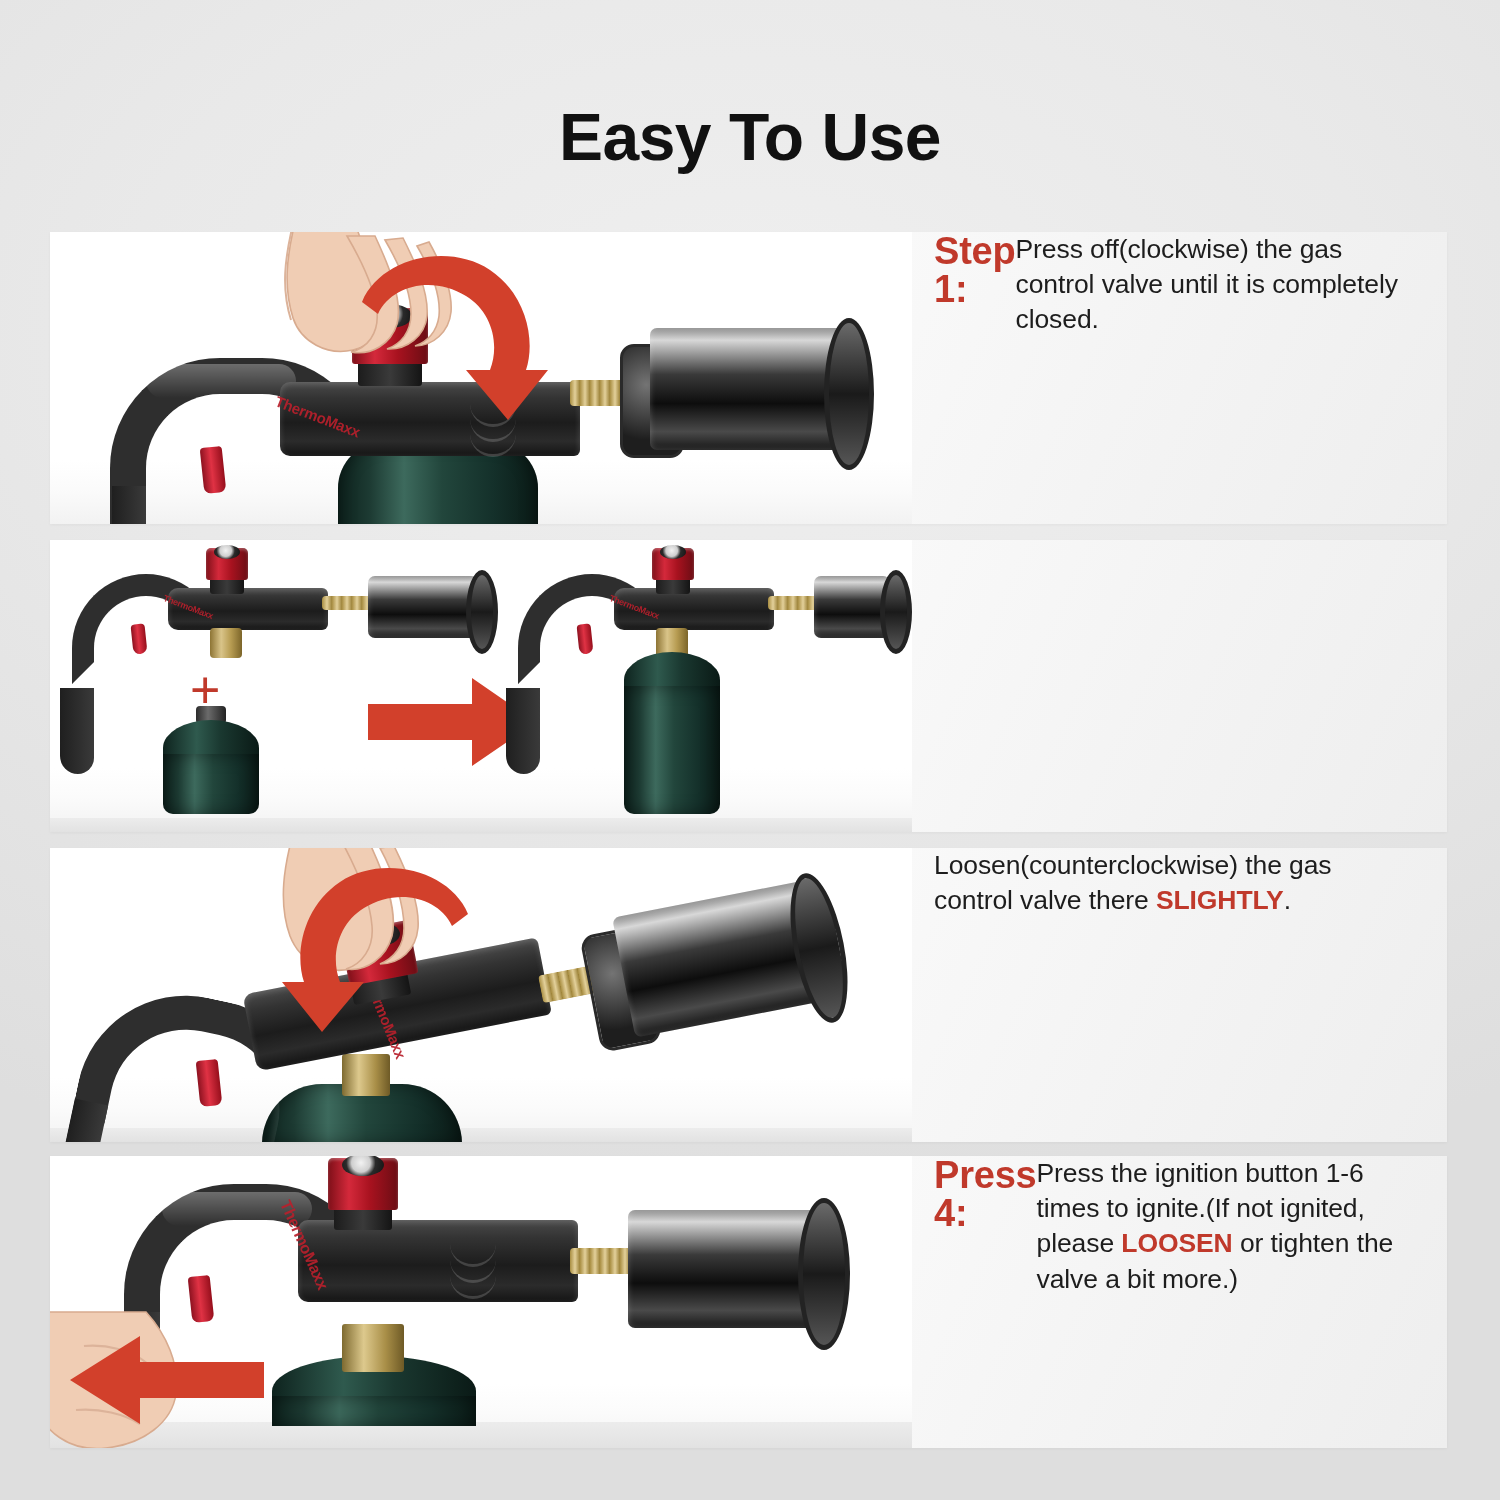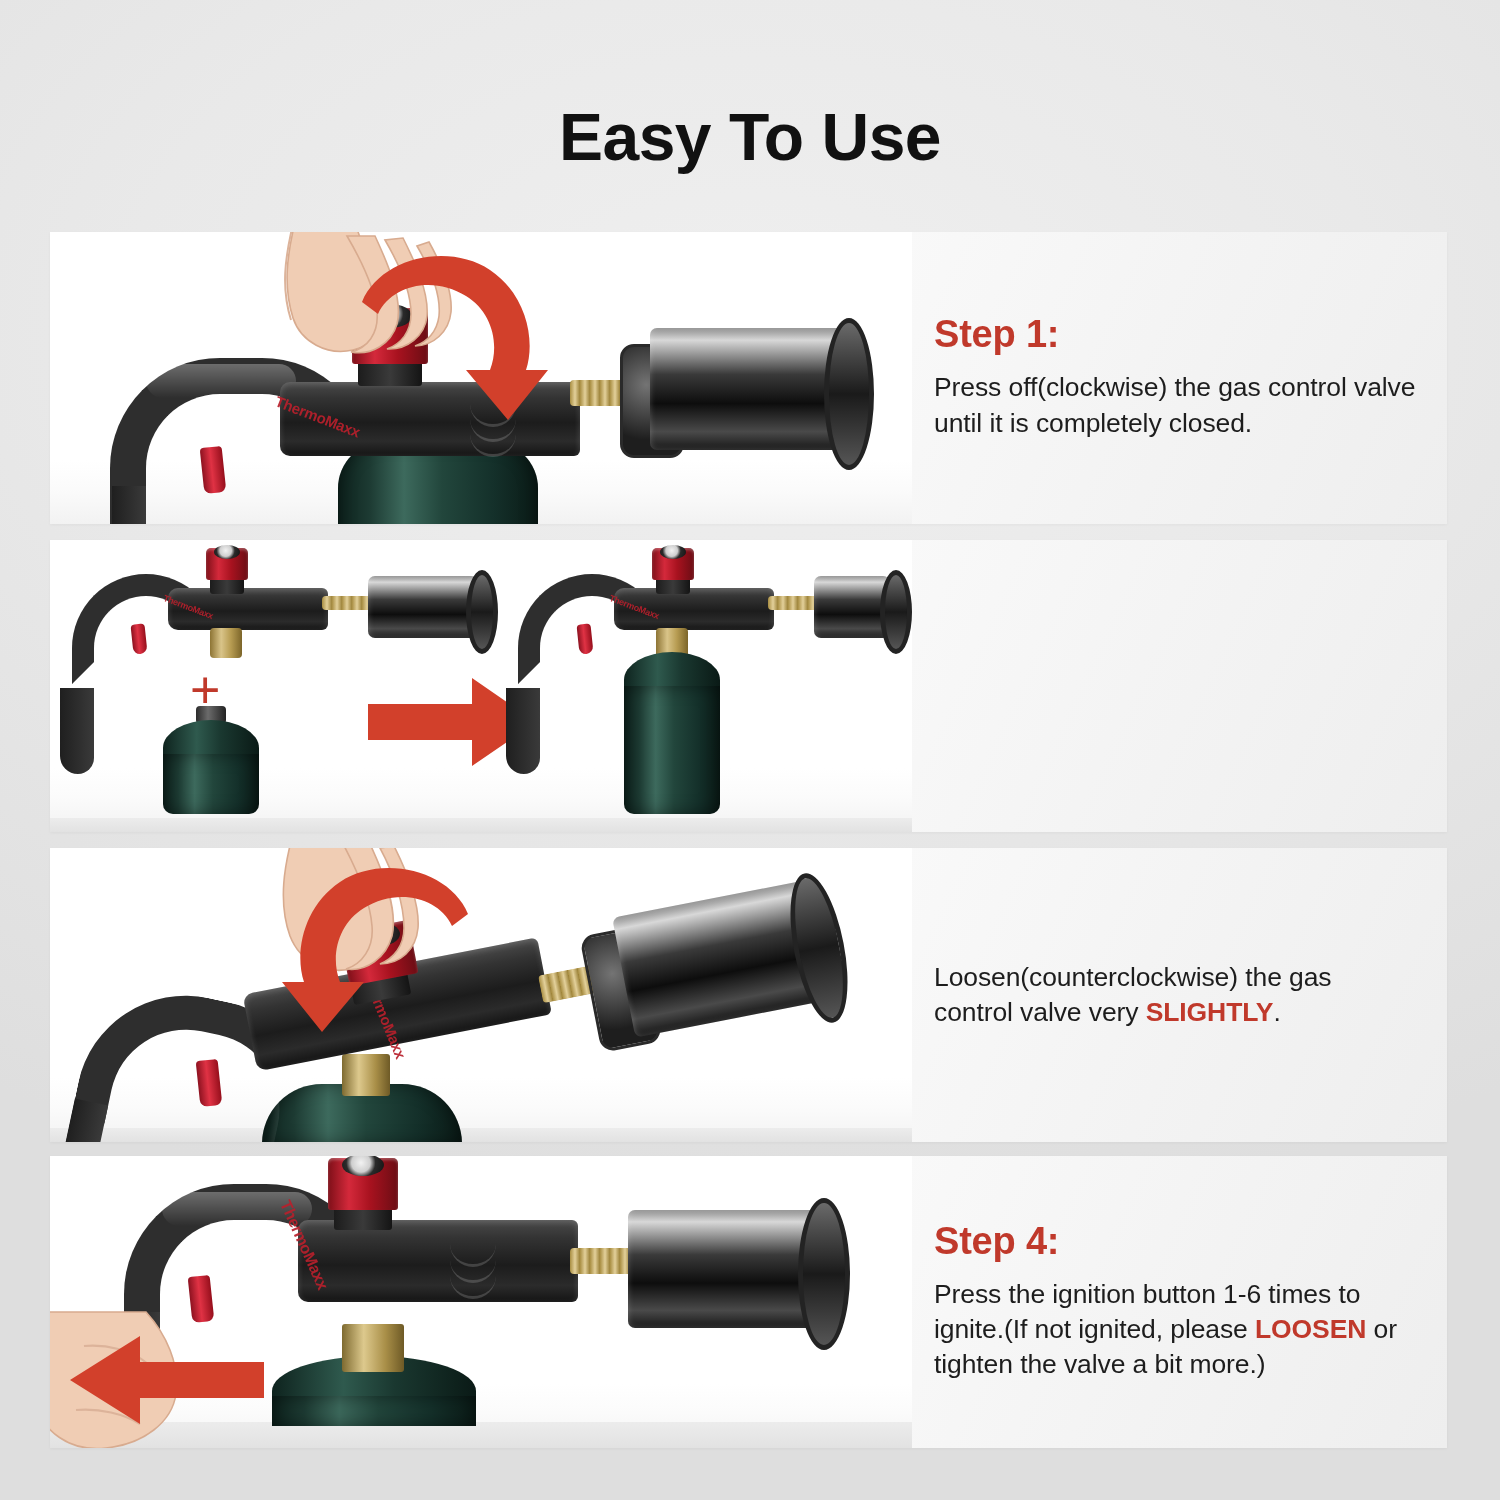--- a/index.html
+++ b/index.html
@@ -29,21 +29,21 @@
     display:flex;align-items:stretch;overflow:hidden;
   }
   #panel-1{top:232px;height:292px;}
   #panel-2{top:540px;height:292px;}
   #panel-3{top:848px;height:294px;}
   #panel-4{top:1156px;height:292px;}
 
   .figure{position:relative;width:862px;flex:0 0 862px;overflow:hidden;background:transparent;}
   .text-col{
     flex:1;padding-left:22px;padding-right:30px;
-    display:flex;flex-direction:column;justify-content:center;
+    display:flex;flex-direction:row;justify-content:center;
   }
   .step-label{
     color:#c0392b;font-size:38px;font-weight:bold;line-height:1;
     margin:0 0 17px 0;letter-spacing:-0.2px;
   }
   .step-desc{
     color:#1d1d1d;font-size:26.5px;line-height:1.33;margin:0;
     letter-spacing:-0.1px;font-weight:400;
   }
   .em-red{color:#c0392b;font-weight:bold;}
@@ -298,21 +298,21 @@
         </svg>
 
         <svg class="arrow" style="position:absolute;left:210px;top:8px;width:230px;height:180px;" viewBox="0 0 230 180">
           <path d="M208,58 C190,14 122,-2 80,26 C44,50 34,96 44,126 L22,126 L62,176 L104,126 L80,126 C70,100 78,68 104,52 C136,32 178,40 192,70 Z" fill="#D2402B"></path>
         </svg>
       </div>
     </div>
 
     <div class="text-col">
       <div class="step-desc">
-        <span>Loosen(counterclockwise) the gas control valve very </span><span class="em-red">SLIGHTLY</span><span>.</span>
+        <span>Loosen(counterclockwise) the gas control valve there </span><span class="em-red">SLIGHTLY</span><span>.</span>
       </div>
     </div>
   </div>
 
   <div class="panel" id="panel-4">
     <div class="figure">
       <div class="scene">
         <div class="photo-bg"></div>
         <div class="table-line" style="height:26px;"></div>
 
@@ -348,20 +348,20 @@
           </g>
         </svg>
 
         <svg class="arrow-straight" style="left:18px;top:178px;width:196px;height:92px;" viewBox="0 0 196 92">
           <path d="M196,28 L72,28 L72,2 L2,46 L72,90 L72,64 L196,64 Z" fill="#D2402B"></path>
         </svg>
       </div>
     </div>
 
     <div class="text-col">
-      <div class="step-label">Step 4:</div>
+      <div class="step-label">Press 4:</div>
       <div class="step-desc">
         <span>Press the ignition button 1-6 times to ignite.(If not ignited, please </span><span class="em-red">LOOSEN</span><span> or tighten the valve a bit more.)</span>
       </div>
     </div>
   </div>
 
 </div>
 
 </body></html>

